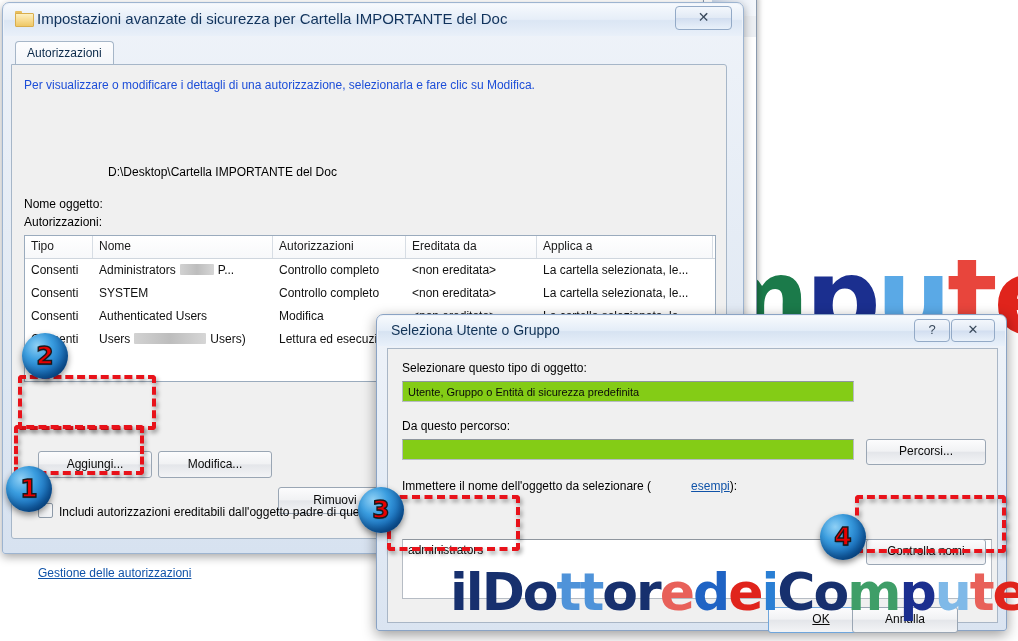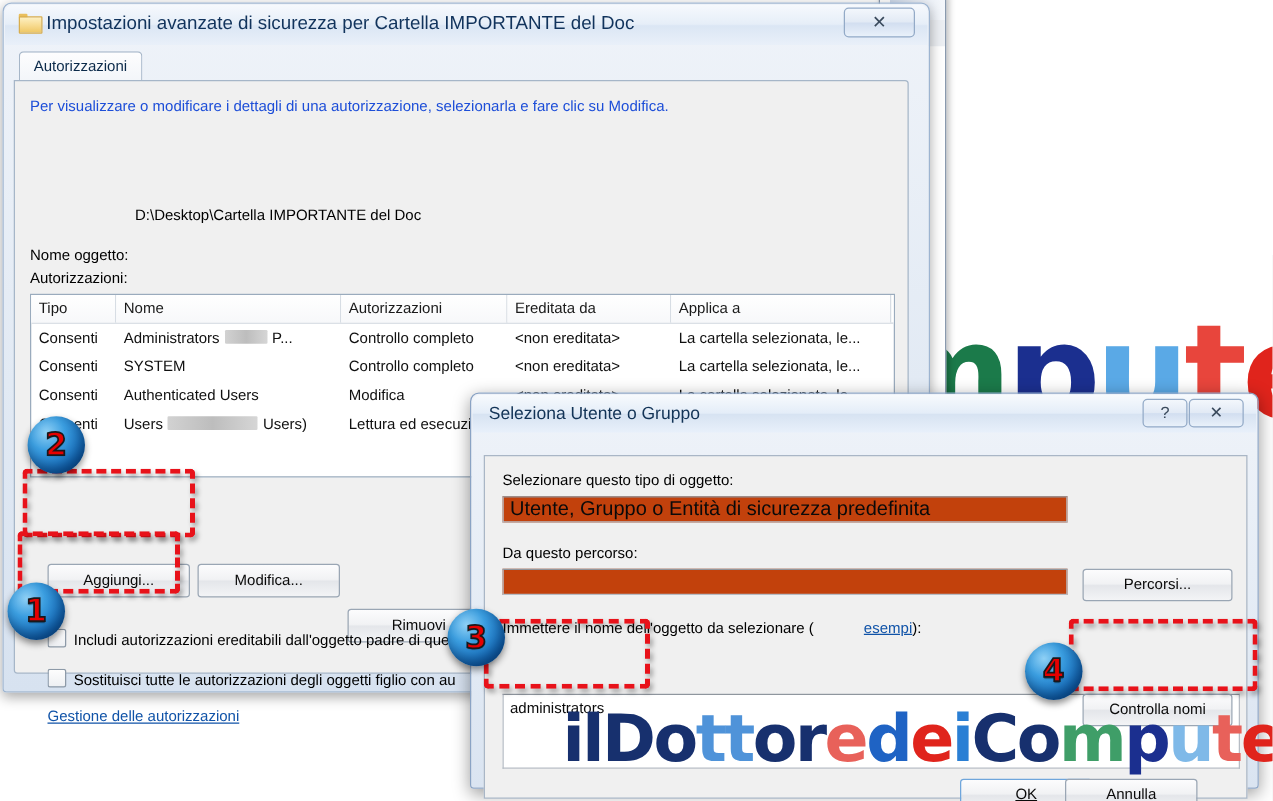--- a/index.html
+++ b/index.html
@@ -168,27 +168,27 @@
   #win2-title{left:14px;top:7px;font-size:14px;color:#123356;z-index:2;text-align:right;}
   #win2-help,#win2-close{
     top:4px;height:21px;z-index:3;border:1px solid #93aac7;border-radius:4px;
     text-align:center;line-height:19px;font-size:13px;color:#3a4a5c;cursor:pointer;
     background:linear-gradient(to bottom,#f3f7fc 0%,#e2eaf5 48%,#d2def0 52%,#e9f1fa 100%);
   }
   #win2-help{left:537px;width:34px;}
   #win2-close{left:574px;width:42px;}
   #win2-body{
     position:absolute;left:10px;top:33px;width:609px;height:273px;
-    background:#f0f0f0;border:1px solid #a9b6c6;margin-top:16px;
+    background:#f0f0f0;border:1px solid #a9b6c6;
   }
   .w2lbl{position:absolute;font-size:12px;color:#000;}
   .w2field{
-    position:absolute;height:21px;background:#c2410c;
+    position:absolute;height:21px;background:#84cc16;
     border:1px solid #b6bcc4;border-top-color:#8f969e;
-    font-size:16px;line-height:20px;padding-left:5px;color:#0a0a0a;
+    font-size:11px;line-height:20px;padding-left:5px;color:#0a0a0a;
     box-sizing:border-box;overflow:hidden;white-space:nowrap;
   }
   .w2btn{
     position:absolute;height:24px;
     background:linear-gradient(to bottom,#fcfcfd 0%,#f1f2f4 46%,#e4e6ea 52%,#f3f4f6 100%);
     border:1px solid #9aa6b4;border-radius:3px;font-size:12px;color:#0a0a0a;
     text-align:center;line-height:23px;cursor:pointer;
   }
   #link-esempi{color:#1053a8;text-decoration:underline;cursor:pointer;padding-left:40px;}
   #f-name{
@@ -325,23 +325,20 @@
       </div>
 
       <div class="btn" id="btn-aggiungi">Aggiungi...</div>
       <div class="btn" id="btn-modifica">Modifica...</div>
       <div class="btn" id="btn-rimuovi">Rimuovi</div>
 
       <div class="cbrow" id="cb1">
         <span class="cbox"></span><span>Includi autorizzazioni ereditabili dall'oggetto padre di ques</span>
       </div>
 
-      <div class="cbrow" id="cb2">
-        <span class="cbox"></span><span>Sostituisci tutte le autorizzazioni degli oggetti figlio con au</span>
-      </div>
 
       <div id="link-gestione">Gestione delle autorizzazioni</div>
     </div>
   </div>
 </div>
 
 <div class="abs" id="win2">
   <div class="w2-glass"></div>
 
   <div class="abs" id="win2-title">Seleziona Utente o Gruppo</div>

